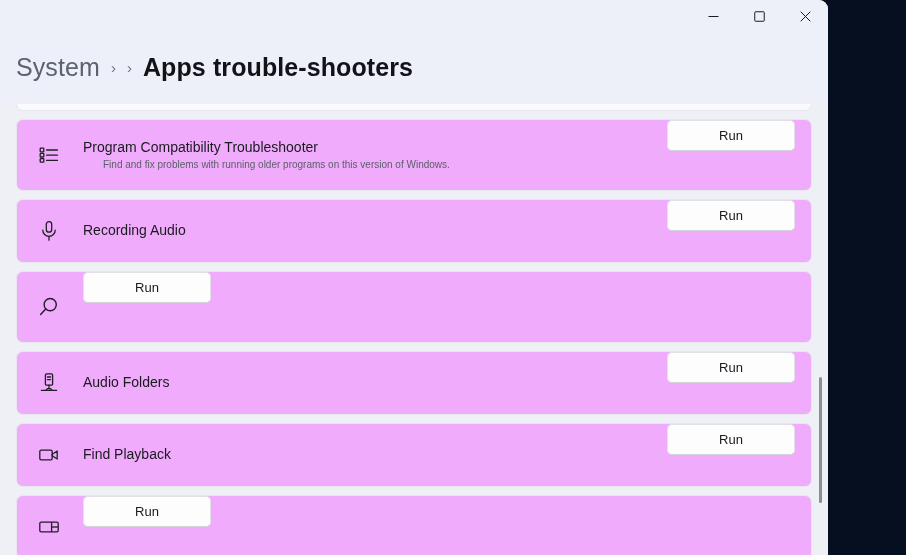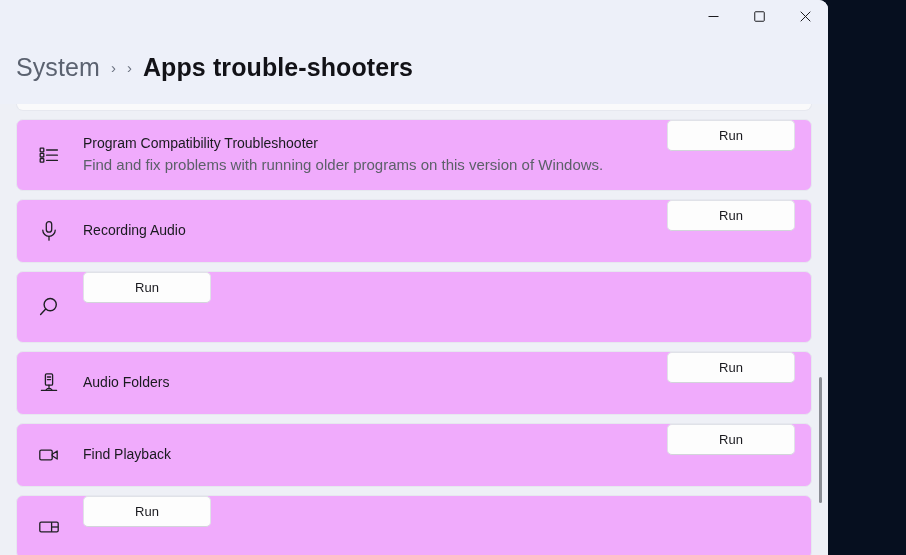--- a/index.html
+++ b/index.html
@@ -138,24 +138,25 @@
     justify-content: center;
     gap: 3px;
   }
   .card-title {
     font-size: 14px;
     color: #1a1a1f;
     line-height: 1.25;
     white-space: nowrap;
   }
   .card-sub {
-    font-size: 15px;
+    font-size: 10px;
     color: #5c6069;
     line-height: 1.25;
     white-space: nowrap;
+    margin-left: 20px;
   }
 
   .run-btn {
     width: 128px;
     height: 31px;
     background: #fdfdfd;
     border: 1px solid #e0e2e8;
     border-bottom-color: #d2d4da;
     border-radius: 5px;
     font-family: "Liberation Sans", sans-serif;

